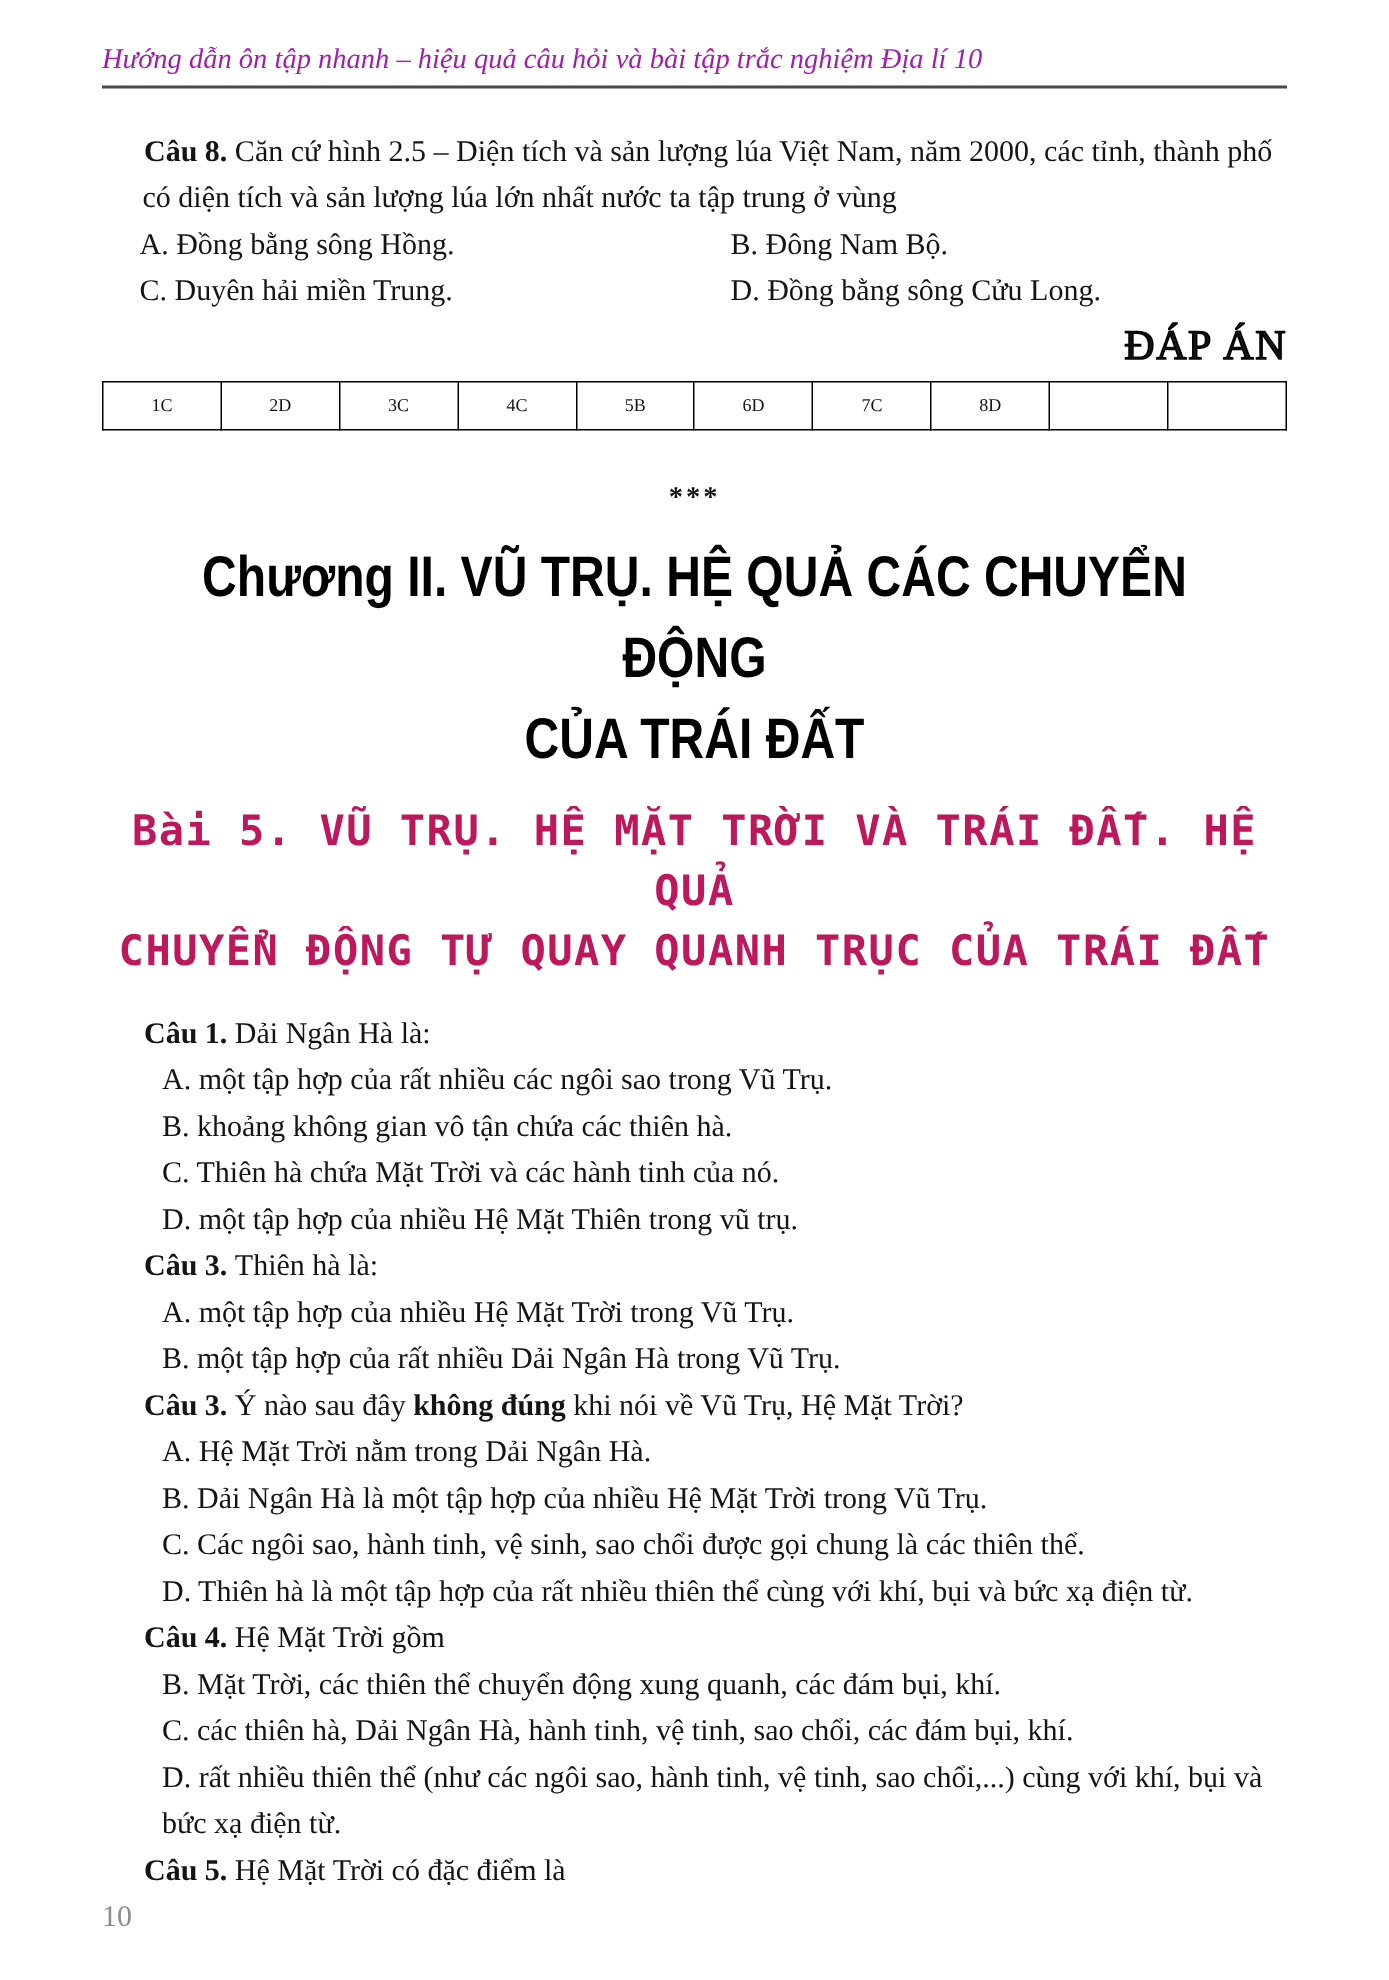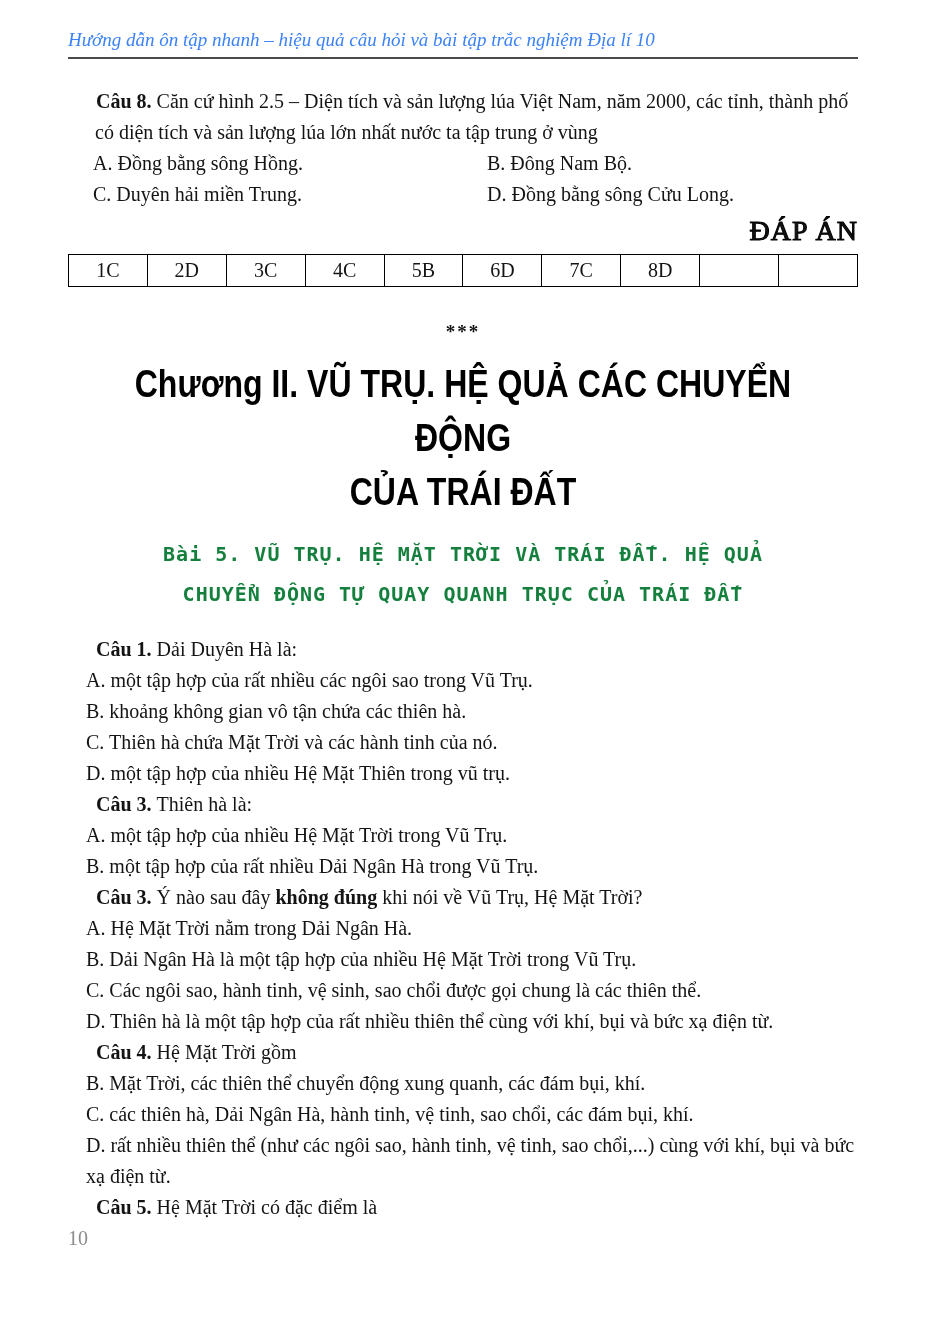--- a/index.html
+++ b/index.html
@@ -13,40 +13,40 @@
     position: relative;
     width: 926px; height: 1320px;
     box-sizing: border-box;
     padding: 28px 68px 0 68px;
     overflow: hidden;
   }
 
   
   .running-head {
     font-style: italic;
-    color: #3b82f6;
+    color: #a21caf;
     font-size: 19px;
     line-height: 24px;
     padding-bottom: 5px;
     border-bottom: 2px solid #4a4a4a;
     margin-bottom: 27px;
   }
 
   
   .qtext {
     font-size: 20px;
     line-height: 31px;
     padding-left: 27px;
     text-indent: -27px;
   }
   .qlabel { font-weight: bold; margin-left: 28px; }
   .option {
     font-size: 20px;
     line-height: 31px;
-    margin-left: 18px;
+    margin-left: 40px;
   }
 
   
   .q8-options {
     display: grid;
     grid-template-columns: 394px 1fr;
   }
   .q8-options .option { margin-left: 25px; }
 
   
@@ -61,21 +61,21 @@
   .answer-table {
     width: 100%;
     border-collapse: collapse;
     table-layout: fixed;
   }
   .answer-table td {
     border: 1.5px solid #000;
     height: 31px;
     text-align: center;
     vertical-align: middle;
-    font-size: 20px;
+    font-size: 12px;
     padding: 0;
   }
 
   .separator {
     margin: 34px 0 8px 0;
     text-align: center;
     font-size: 19px;
     font-weight: bold;
     letter-spacing: 2px;
   }
@@ -94,24 +94,24 @@
     color: #000;
   }
   .chapter-title .line { display: block; }
 
   
   .lesson-title {
     margin: 24px 0 20px 0;
     text-align: center;
     font-family: "DejaVu Sans Mono", "Liberation Mono", monospace;
     font-weight: bold;
-    font-size: 20px;
+    font-size: 28px;
     line-height: 40px;
     letter-spacing: 1px;
-    color: #15803d;
+    color: #be185d;
   }
   .lesson-title .line { display: block; }
 
   .questions { margin-top: 16px; }
 
   .page-number {
     color: #8b8b8b;
     font-size: 20px;
     line-height: 31px;
   }
@@ -164,21 +164,21 @@
     <span class="line">CỦA TRÁI ĐẤT</span>
   </h1>
 
   <h2 class="lesson-title">
     <span class="line">Bài 5. VŨ TRỤ. HỆ MẶT TRỜI VÀ TRÁI ĐẤT. HỆ QUẢ</span>
     <span class="line">CHUYỂN ĐỘNG TỰ QUAY QUANH TRỤC CỦA TRÁI ĐẤT</span>
   </h2>
 
   <section class="questions" id="questions">
       <div class="question">
-        <div class="qtext"><span class="qlabel">Câu 1. </span><span>Dải Duyên Hà là:</span></div>
+        <div class="qtext"><span class="qlabel">Câu 1. </span><span>Dải Ngân Hà là:</span></div>
         <div class="option">A. một tập hợp của rất nhiều các ngôi sao trong Vũ Trụ.</div>
         <div class="option">B. khoảng không gian vô tận chứa các thiên hà.</div>
         <div class="option">C. Thiên hà chứa Mặt Trời và các hành tinh của nó.</div>
         <div class="option">D. một tập hợp của nhiều Hệ Mặt Thiên trong vũ trụ.</div>
       </div>
       <div class="question">
         <div class="qtext"><span class="qlabel">Câu 3. </span><span>Thiên hà là:</span></div>
         <div class="option">A. một tập hợp của nhiều Hệ Mặt Trời trong Vũ Trụ.</div>
         <div class="option">B. một tập hợp của rất nhiều Dải Ngân Hà trong Vũ Trụ.</div>
       </div>

